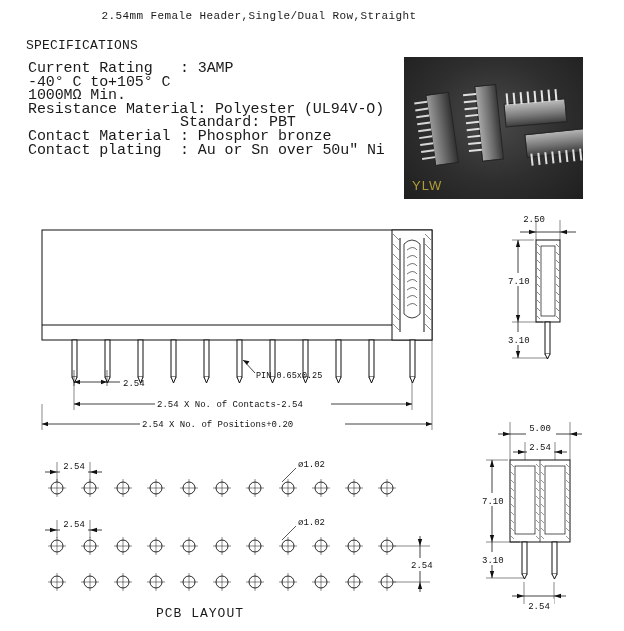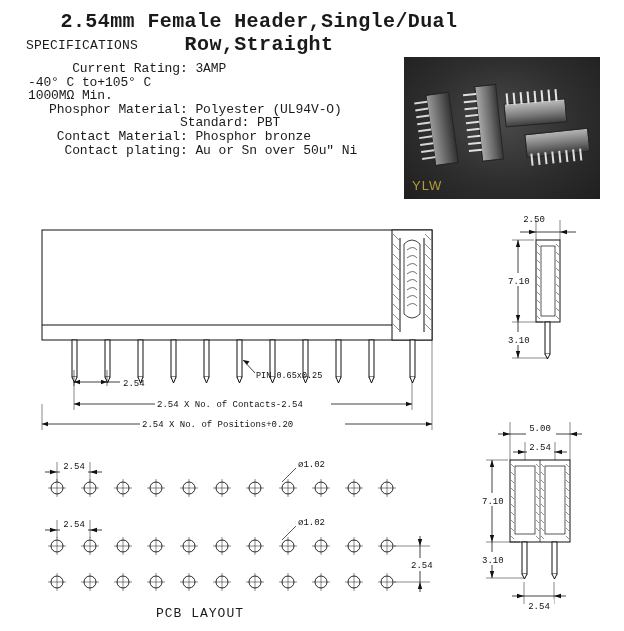--- a/index.html
+++ b/index.html
@@ -20,41 +20,40 @@
     width: 624px;
     height: 631px;
   }
   
   .title {
     position: absolute;
     top: 10px;
     left: 0;
     width: 518px;
     text-align: center;
-    font-size: 20px;
+    font-size: 11px;
     letter-spacing: 0.4px;
-    font-weight: bold;
+    font-weight: normal;
     font-family: "Liberation Mono", "DejaVu Sans Mono", monospace;
   }
   
   .spec-heading {
     position: absolute;
     top: 38px;
     left: 26px;
     font-size: 13px;
     letter-spacing: 0.2px;
   }
   .spec-table {
     position: absolute;
     top: 62px;
     left: 28px;
-    font-size: 13px;
+    font-size: 15px;
     line-height: 13.6px;
     letter-spacing: -0.1px;
-    text-align: right;
   }
   .spec-row {
     display: flex;
     white-space: pre;
   }
   .spec-label {
     display: inline-block;
     min-width: 152px;
   }
   .spec-value {
@@ -62,21 +61,21 @@
   }
   .spec-cont {
     padding-left: 152px;
   }
 
   
   .photo {
     position: absolute;
     left: 404px;
     top: 57px;
-    width: 196px;
+    width: 179px;
     height: 142px;
     background: #0c4a6e;
     overflow: hidden;
   }
   .photo-inner {
     position: absolute;
     inset: 0;
     background:
       radial-gradient(ellipse at 50% 45%, #4a4a4a 0%, #2e2e2e 55%, #1f1f1f 100%);
   }
@@ -127,21 +126,21 @@
 <div class="page">
 
   <div class="title">2.54mm Female Header,Single/Dual Row,Straight</div>
 
   <div class="spec-heading">SPECIFICATIONS</div>
 
   <div class="spec-table">
     <div class="spec-row"><span class="spec-label">Current Rating</span><span class="spec-value"><span>: </span><span>3AMP</span></span></div>
     <div class="spec-row"><span class="spec-value">-40° C to+105° C</span></div>
     <div class="spec-row"><span class="spec-value">1000MΩ Min.</span></div>
-    <div class="spec-row"><span class="spec-label">Phosphor Material</span><span class="spec-value"><span>: </span><span>Polyester (UL94V-O)</span></span></div>
+    <div class="spec-row"><span class="spec-label">Resistance Material</span><span class="spec-value"><span>: </span><span>Polyester (UL94V-O)</span></span></div>
     <div class="spec-row spec-cont"><span class="spec-value">Standard: PBT</span></div>
     <div class="spec-row"><span class="spec-label">Contact Material</span><span class="spec-value"><span>: </span><span>Phosphor bronze</span></span></div>
     <div class="spec-row"><span class="spec-label">Contact plating</span><span class="spec-value"><span>: </span><span>Au or Sn over 50u" Ni</span></span></div>
   </div>
 
   <div class="photo">
     <div class="photo-inner"></div>
 
     <div class="conn" style="left:14px; top:36px; width:46px; height:70px; transform:rotate(-8deg);">
       <div class="conn-body" style="left:12px; top:0; width:22px; height:70px; background:linear-gradient(90deg,#9a9a9a,#5c5c5c 60%,#333);"></div>

